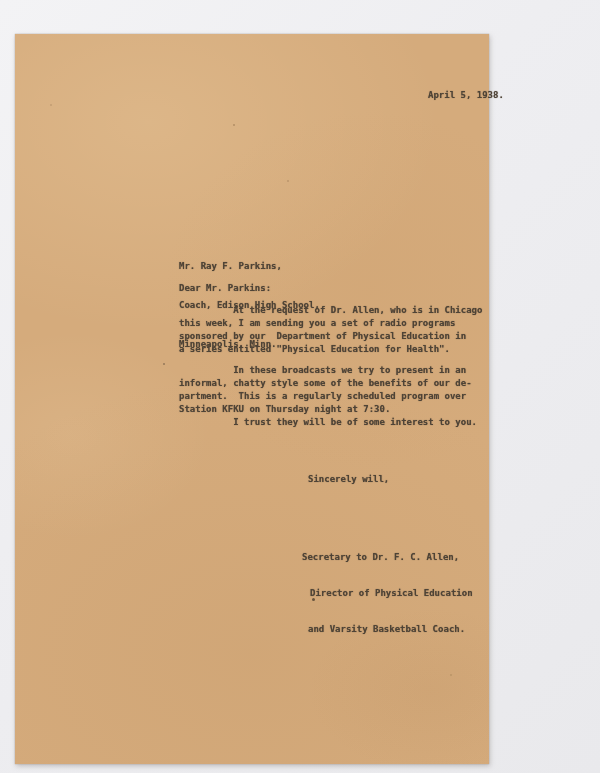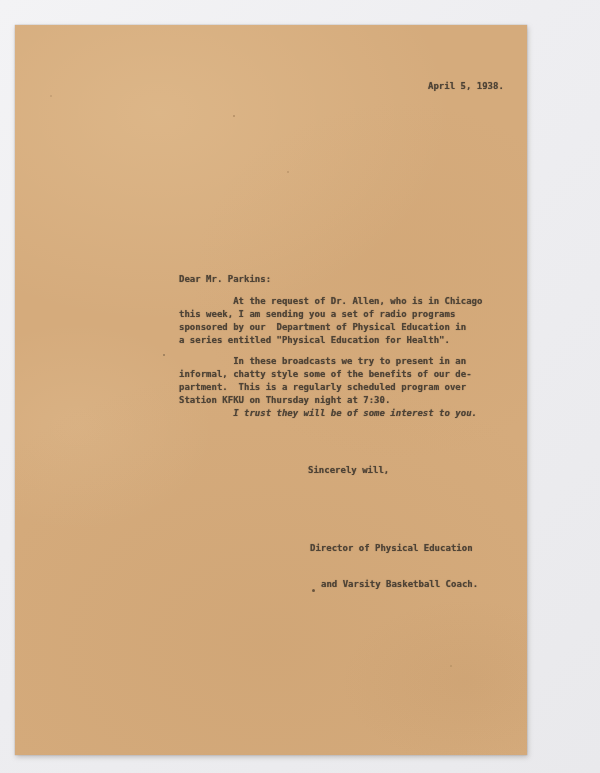--- a/index.html
+++ b/index.html
@@ -14,22 +14,22 @@
     background: var(--bg);
     font-family: "DejaVu Sans Mono", monospace;
   }
   .scene {
     position: relative;
     width: 600px; height: 773px;
     background: linear-gradient(135deg, #f3f3f5 0%, var(--bg) 40%, #e9e9ec 100%);
   }
   .paper {
     position: absolute;
-    left: 15px; top: 25px;
-    width: 512px; height: 730px;
+    left: 15px; top: 34px;
+    width: 474px; height: 730px;
     background-color: var(--paper);
     background-image:
       radial-gradient(ellipse 420px 300px at 28% 12%, rgba(255, 232, 190, 0.18), transparent 70%),
       radial-gradient(ellipse 300px 260px at 75% 35%, rgba(190, 140, 85, 0.10), transparent 70%),
       radial-gradient(ellipse 500px 380px at 50% 85%, rgba(170, 125, 75, 0.10), transparent 75%),
       radial-gradient(ellipse 200px 150px at 12% 55%, rgba(255, 235, 200, 0.10), transparent 70%),
       radial-gradient(ellipse 180px 120px at 88% 90%, rgba(160, 115, 70, 0.08), transparent 70%);
     box-shadow:
       0 0 1px rgba(125, 115, 100, 0.7),
       1px 2px 5px rgba(110, 100, 95, 0.35);
@@ -43,61 +43,67 @@
     color: var(--ink);
     white-space: pre;
     text-shadow: 0 0 1px rgba(78, 67, 54, 0.7);
     filter: blur(0.25px);
   }
   .date-line       { left: 413px; top: 55px;  }
   .address-block   { left: 164px; top: 200px; }
   .salutation-line { left: 164px; top: 248px; }
   .para-1          { left: 164px; top: 270px; }
   .para-2          { left: 164px; top: 330px; }
-  .para-3          { left: 164px; top: 382px; font-style: italic; }
+  .para-3          { left: 164px; top: 382px; }
   .closing-line    { left: 293px; top: 439px; }
   .sig-block       { left: 282px; top: 493px; line-height: 12px; }
   .sig-line-1 { margin-left: 5px; }
   .sig-line-2 { margin-left: 13px; }
-  .sig-line-3 { margin-left: 24px; }
+  .sig-line-3 { margin-left: 11px; }
   .speck {
     position: absolute;
     border-radius: 50%;
   }
   .speck-a { left: 297px; top: 564px; width: 3px; height: 3px; background: rgba(70, 56, 42, 0.75); }
   .speck-b { left: 148px; top: 329px; width: 2px; height: 2px; background: rgba(95, 78, 58, 0.55); }
   .speck-c { left: 218px; top: 90px;  width: 2px; height: 2px; background: rgba(130, 100, 65, 0.45); }
   .speck-d { left: 272px; top: 146px; width: 2px; height: 2px; background: rgba(135, 105, 70, 0.35); }
   .speck-e { left: 35px;  top: 70px;  width: 2px; height: 2px; background: rgba(140, 110, 75, 0.30); }
   .speck-f { left: 435px; top: 640px; width: 2px; height: 2px; background: rgba(135, 105, 70, 0.30); }
 </style>
 </head>
 <body>
 
 <div class="scene">
   <div class="paper">
 
     <div class="tw date-line">April 5, 1938.</div>
 
+    <div class="tw address-block">
+      <div>Mr. Ray F. Parkins,</div>
+      <div>Coach, Edison High School,</div>
+      <div>Minneapolis, Minn.</div>
+    </div>
 
     <div class="tw salutation-line">Dear Mr. Parkins:</div>
 
     <div class="tw para-1">          At the request of Dr. Allen, who is in Chicago
 this week, I am sending you a set of radio programs
 sponsored by our  Department of Physical Education in
 a series entitled "Physical Education for Health".</div>
     <div class="tw para-2">          In these broadcasts we try to present in an
 informal, chatty style some of the benefits of our de-
 partment.  This is a regularly scheduled program over
 Station KFKU on Thursday night at 7:30.</div>
     <div class="tw para-3">          I trust they will be of some interest to you.</div>
 
     <div class="tw closing-line">Sincerely will,</div>
 
     <div class="tw sig-block">
+      <div class="sig-line-1">Secretary to Dr. F. C. Allen,</div>
       <div class="sig-line-2">Director of Physical Education</div>
       <div class="sig-line-3">and Varsity Basketball Coach.</div>
     </div>
 
     <div class="speck speck-a"></div>
     <div class="speck speck-b"></div>
     <div class="speck speck-c"></div>
     <div class="speck speck-d"></div>
     <div class="speck speck-e"></div>
     <div class="speck speck-f"></div>

